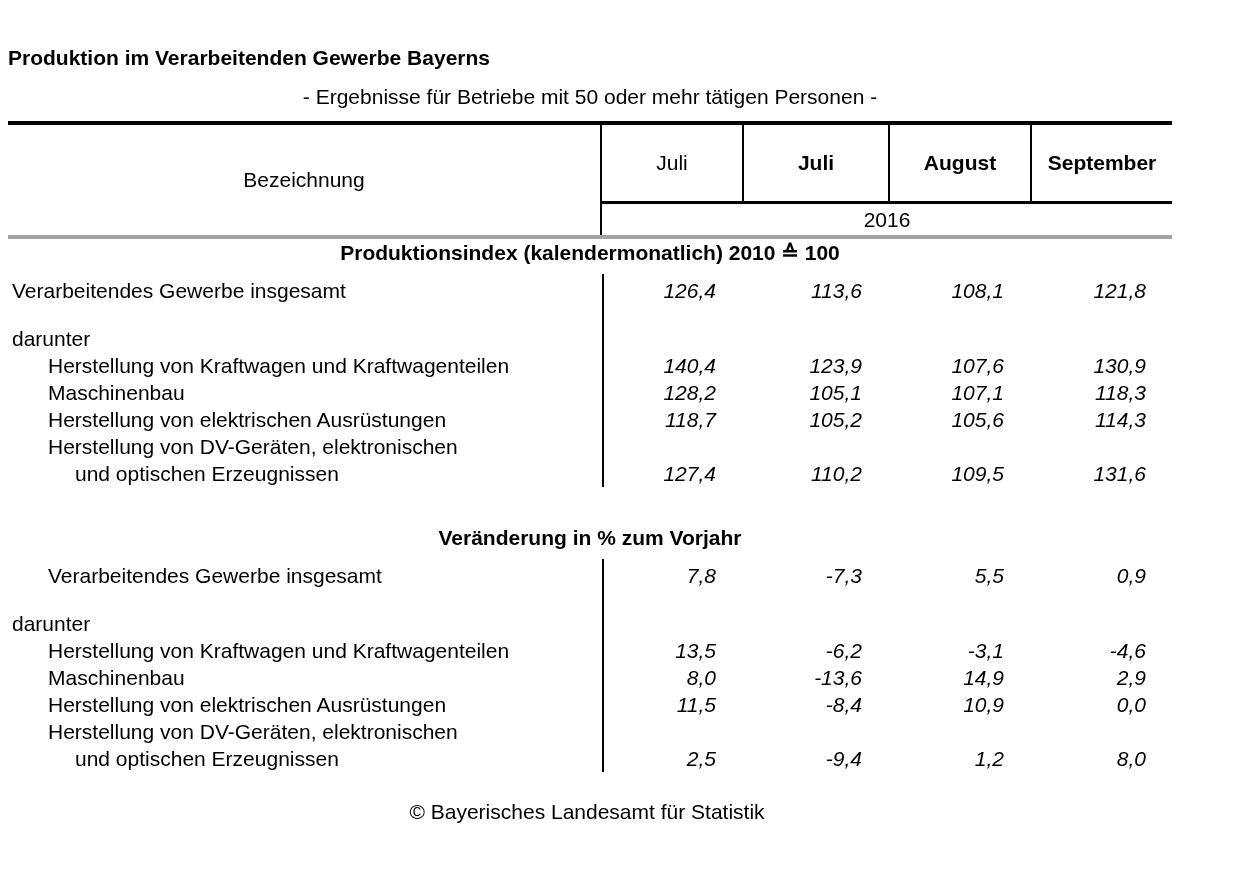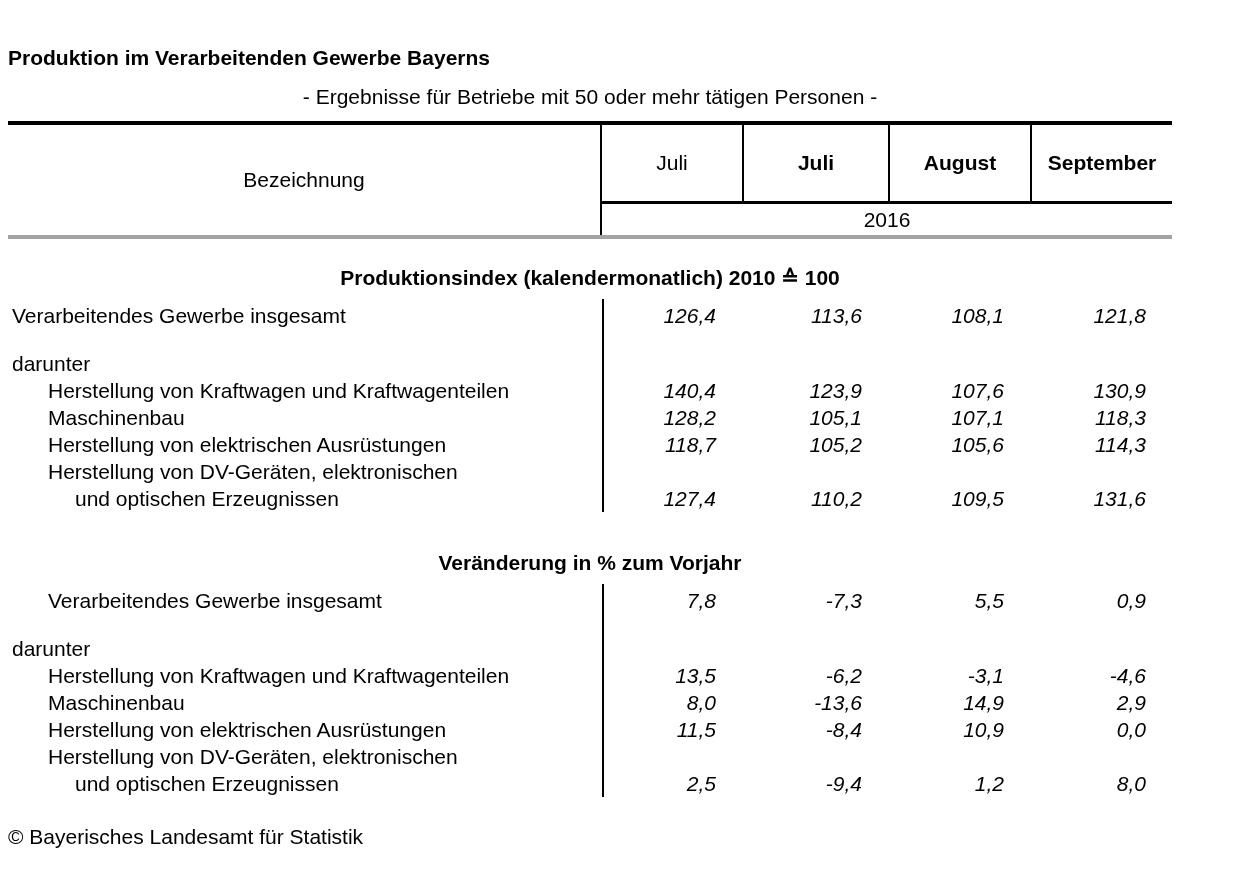--- a/index.html
+++ b/index.html
@@ -65,21 +65,20 @@
   }
   .cell-year {
     grid-row: 2;
     grid-column: 2 / 6;
     display: flex;
     align-items: center;
     justify-content: center;
   }
   
   .section-heading {
-    margin-top: 25px;
     height: 27px;
     line-height: 27px;
     text-align: center;
     font-weight: bold;
   }
   .section-heading.second {
     margin-top: 37px;
   }
   .section-body {
     position: relative;
@@ -115,21 +114,21 @@
     text-align: right;
     padding-right: 26px;
     font-style: italic;
     padding-left: 24px;
   }
   
   .doc-footer {
     margin-top: 26px;
     height: 27px;
     line-height: 27px;
-    text-align: left;
+    text-align: center;
     padding-right: 6px;
   }
 </style>
 </head>
 <body>
 
 <div class="page">
 
   <div class="doc-title">Produktion im Verarbeitenden Gewerbe Bayerns</div>
   <div class="doc-subtitle">- Ergebnisse für Betriebe mit 50 oder mehr tätigen Personen -</div>

